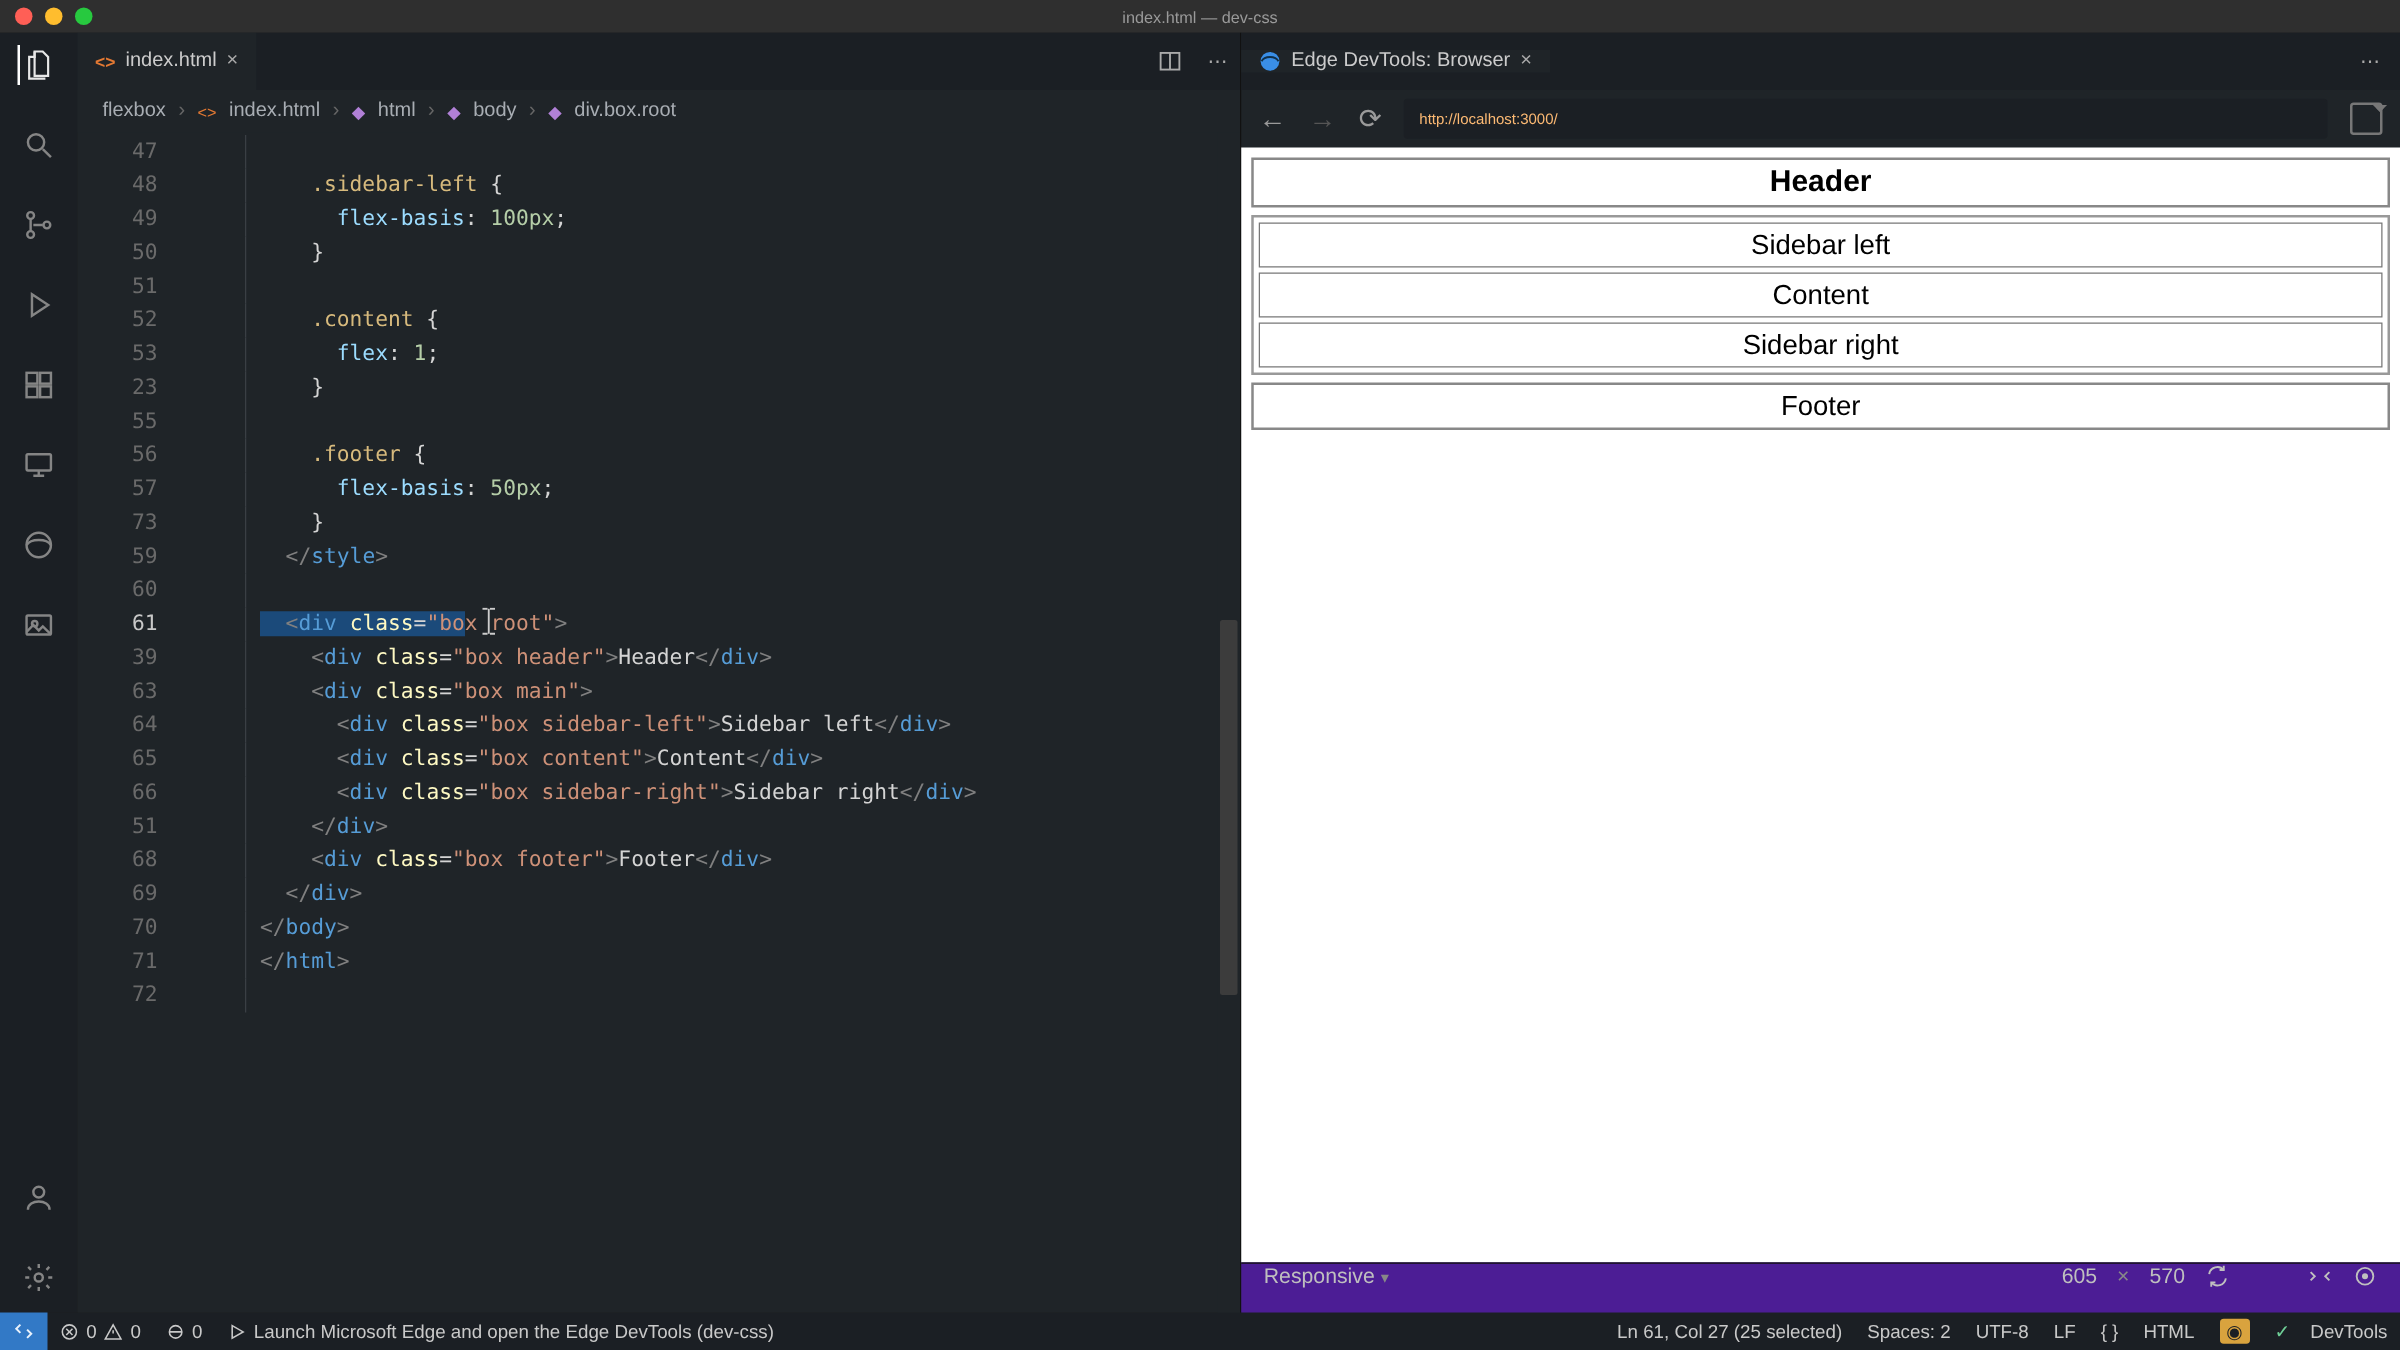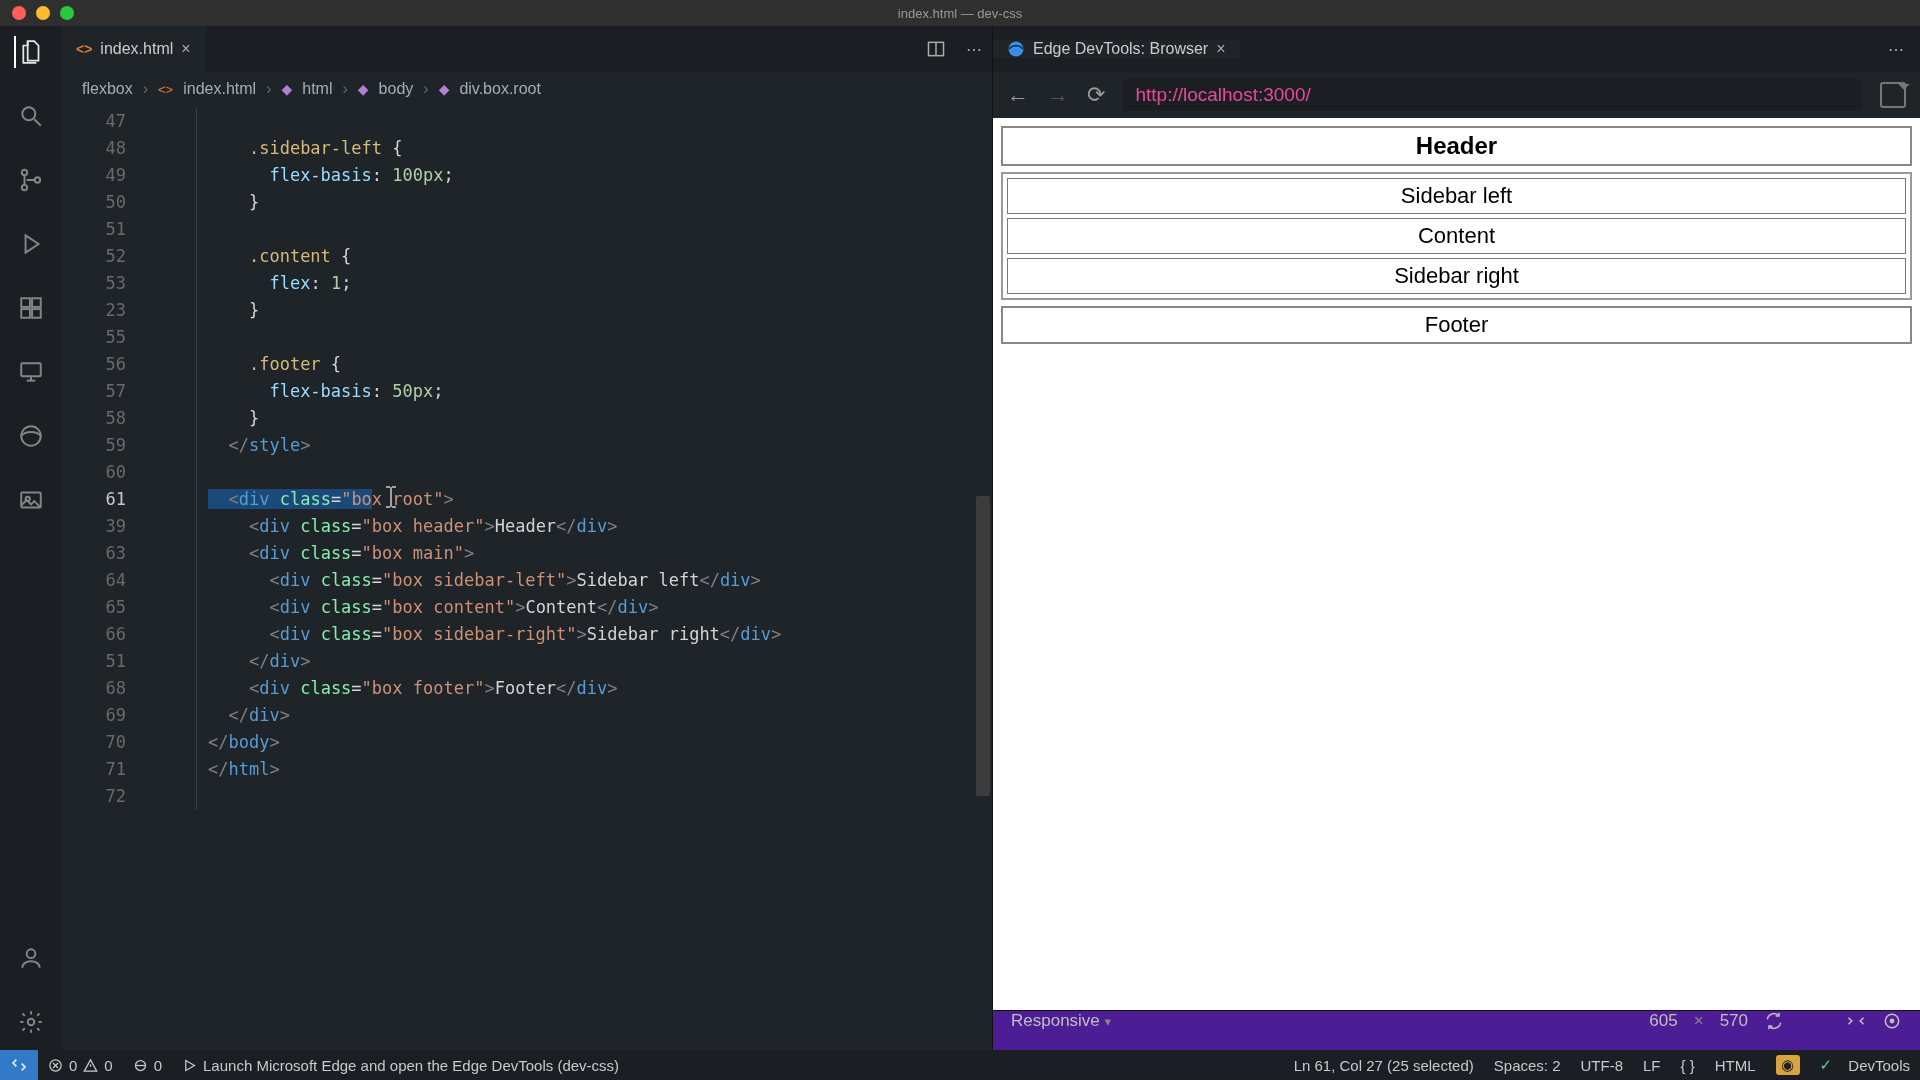--- a/index.html
+++ b/index.html
@@ -120,21 +120,21 @@
   .codeline { height:27px; position:relative; padding-left: 24px;}
   .codeline .indent-guide { position:absolute; left:12px; top:0; bottom:0; border-left:1px solid #3a3f44;}
   .sel { background:#1b4a7a; }
   
   .c-sel  { color:#d7ba7d; }
   .c-prop { color:#9cdcfe; }
   .c-num  { color:#b5cea8; }
   .c-pun  { color:#d4d4d4; }
   .c-tag  { color:#569cd6; }
   .c-brk  { color:#808080; }
-  .c-attrn{ color:#86efac; }
+  .c-attrn{ color:#fef9c3; }
   .c-str  { color:#ce9178; }
   .c-txt  { color:#d4d4d4; }
   
   .minimap {
     position:absolute; right:0; top:0; bottom:0; width:18px;
     background:#1f2428;
   }
   .minimap .thumb {
     position:absolute; left:2px; right:2px;
     top:390px; height:300px;
@@ -162,22 +162,22 @@
     color:#9a9a9a;
   }
   .dev-toolbar .navbtn { font-size:22px; }
   .urlbar {
     flex:1;
     background:#1b1f24;
     height:32px;
     display:flex; align-items:center;
     padding:0 12px;
     border-radius:3px;
-    color:#ec4899;
-    font-size:19px;
+    color:#fdba74;
+    font-size:12px;
   }
   .dev-toolbar .openbtn {
     width:26px; height:26px; border:2px solid #777; border-radius:3px;
     position:relative;
   }
   .dev-toolbar .openbtn::after {
     content:""; position:absolute; right:-4px; top:-4px;
     border:4px solid transparent; border-bottom-color:#777; border-right-color:#777;
     transform:rotate(45deg);
   }
@@ -351,21 +351,21 @@
           <div class="ln">48</div>
           <div class="ln">49</div>
           <div class="ln">50</div>
           <div class="ln">51</div>
           <div class="ln">52</div>
           <div class="ln">53</div>
           <div class="ln">23</div>
           <div class="ln">55</div>
           <div class="ln">56</div>
           <div class="ln">57</div>
-          <div class="ln">58</div>
+          <div class="ln">73</div>
           <div class="ln">59</div>
           <div class="ln">60</div>
           <div class="ln cur">61</div>
           <div class="ln">39</div>
           <div class="ln">63</div>
           <div class="ln">64</div>
           <div class="ln">65</div>
           <div class="ln">66</div>
           <div class="ln">51</div>
           <div class="ln">68</div>

